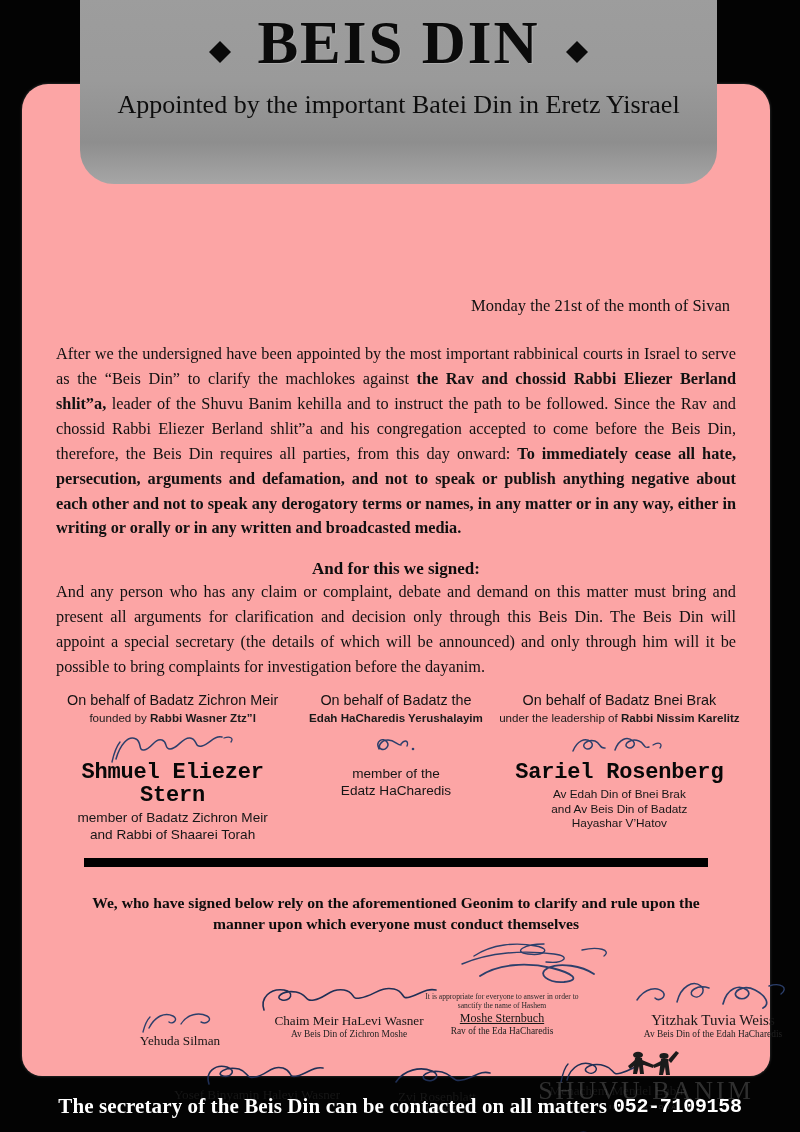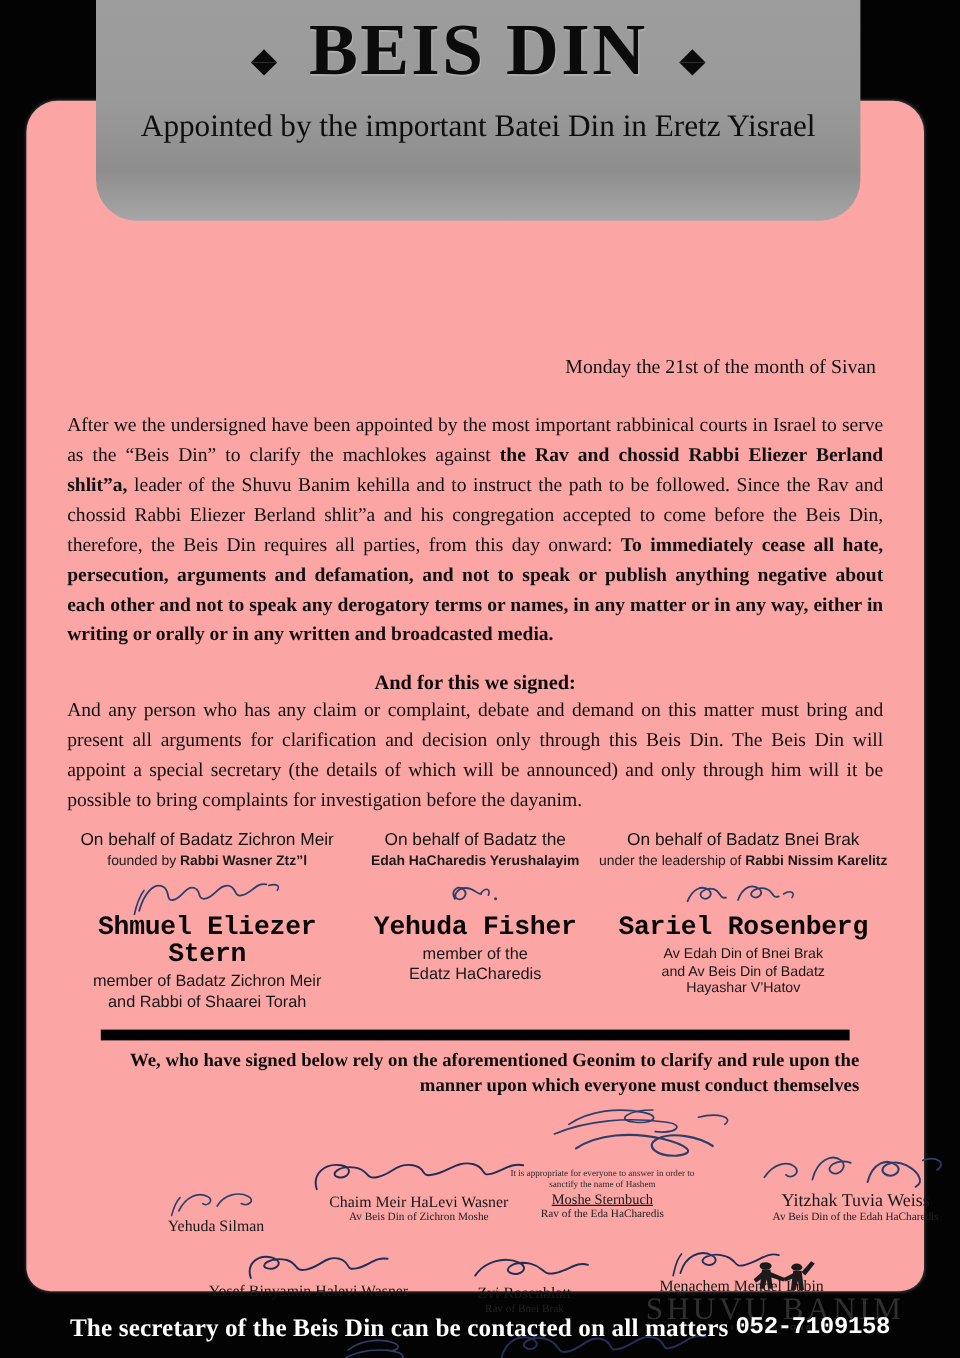--- a/index.html
+++ b/index.html
@@ -185,25 +185,25 @@
   .signer-role.small { font-size: 11.8px; }
 
   
   #divider {
     margin: 14px 32px 0 32px;
     height: 9px;
     background: #000;
   }
 
   #rely-text {
-    text-align: right;
+    text-align: center;
     font-weight: 700;
     font-size: 15.6px;
     line-height: 1.35;
-    margin-top: 6px;
+    margin-top: 25px;
     color: #0d0d0d;
     padding: 0 24px;
   }
 
   
   #sec-signers {
     position: relative;
     margin-top: 6px;
     height: 250px;
   }
@@ -338,21 +338,20 @@
         <div class="signer-col c2">
           <div class="behalf">On behalf of Badatz the</div>
           <div class="behalf-sub"><span></span><b>Edah HaCharedis Yerushalayim</b></div>
           <div class="sig-scribble">
             <svg width="110" height="34" viewBox="0 0 110 34">
               <path d="M38 20 C34 12,42 8,46 13 C49 17,44 22,40 20 C36 18,40 11,47 11 C54 11,56 16,60 16" fill="none" stroke="#2c3f6b" stroke-width="1.5" stroke-linecap="round"></path>
               <path d="M60 15 C64 10,68 12,66 17" fill="none" stroke="#2c3f6b" stroke-width="1.4" stroke-linecap="round"></path>
               <circle cx="72" cy="20" r="1.3" fill="#2c3f6b"></circle>
             </svg>
           </div>
-          <div class="signer-name">Yehuda Fisher</div>
           <div class="signer-role" style="white-space:pre-line">member of the
 Edatz HaCharedis</div>
         </div>
 
         <div class="signer-col c1">
           <div class="behalf">On behalf of Badatz Bnei Brak</div>
           <div class="behalf-sub"><span>under the leadership of </span><b>Rabbi Nissim Karelitz</b></div>
           <div class="sig-scribble">
             <svg width="140" height="34" viewBox="0 0 140 34">
               <path d="M24 22 C28 12,36 8,42 13 C46 17,40 22,36 19 C32 16,38 10,46 12 C52 14,50 20,56 19" fill="none" stroke="#2c3f6b" stroke-width="1.5" stroke-linecap="round"></path>

